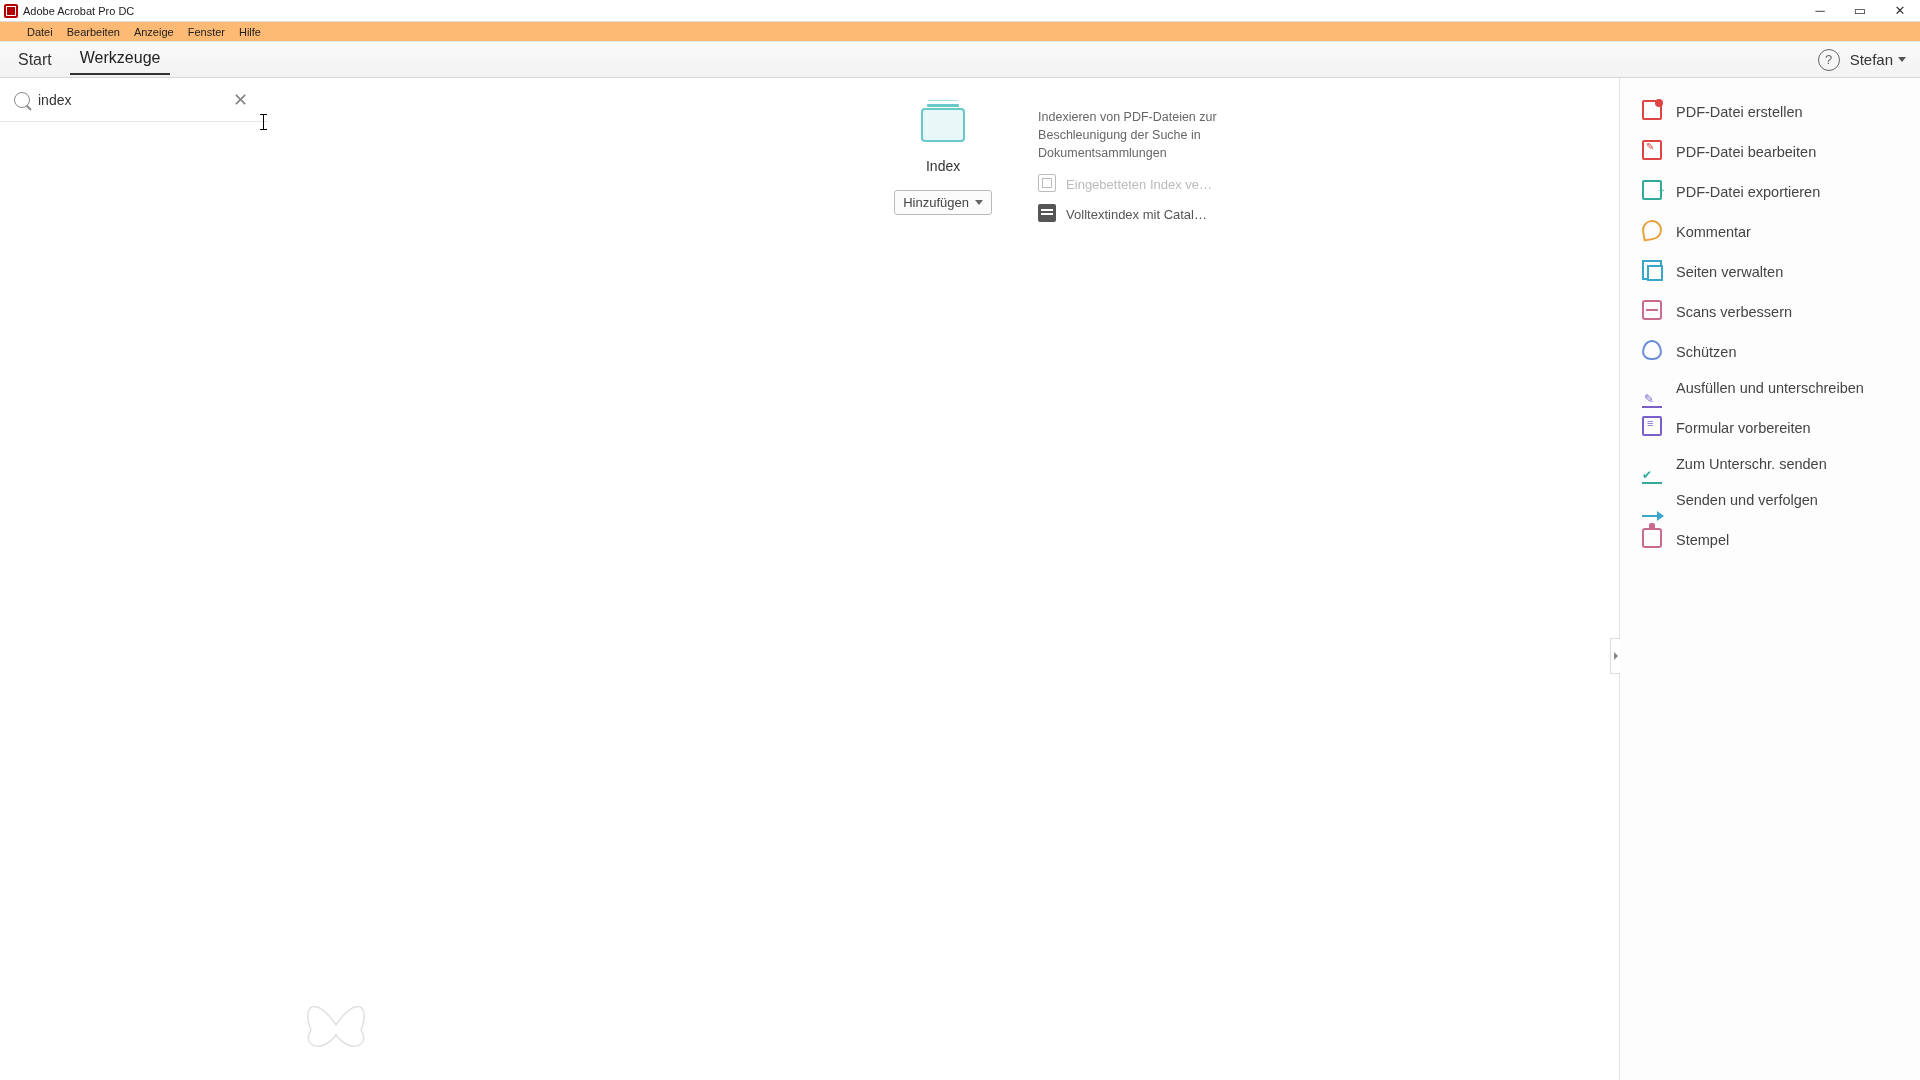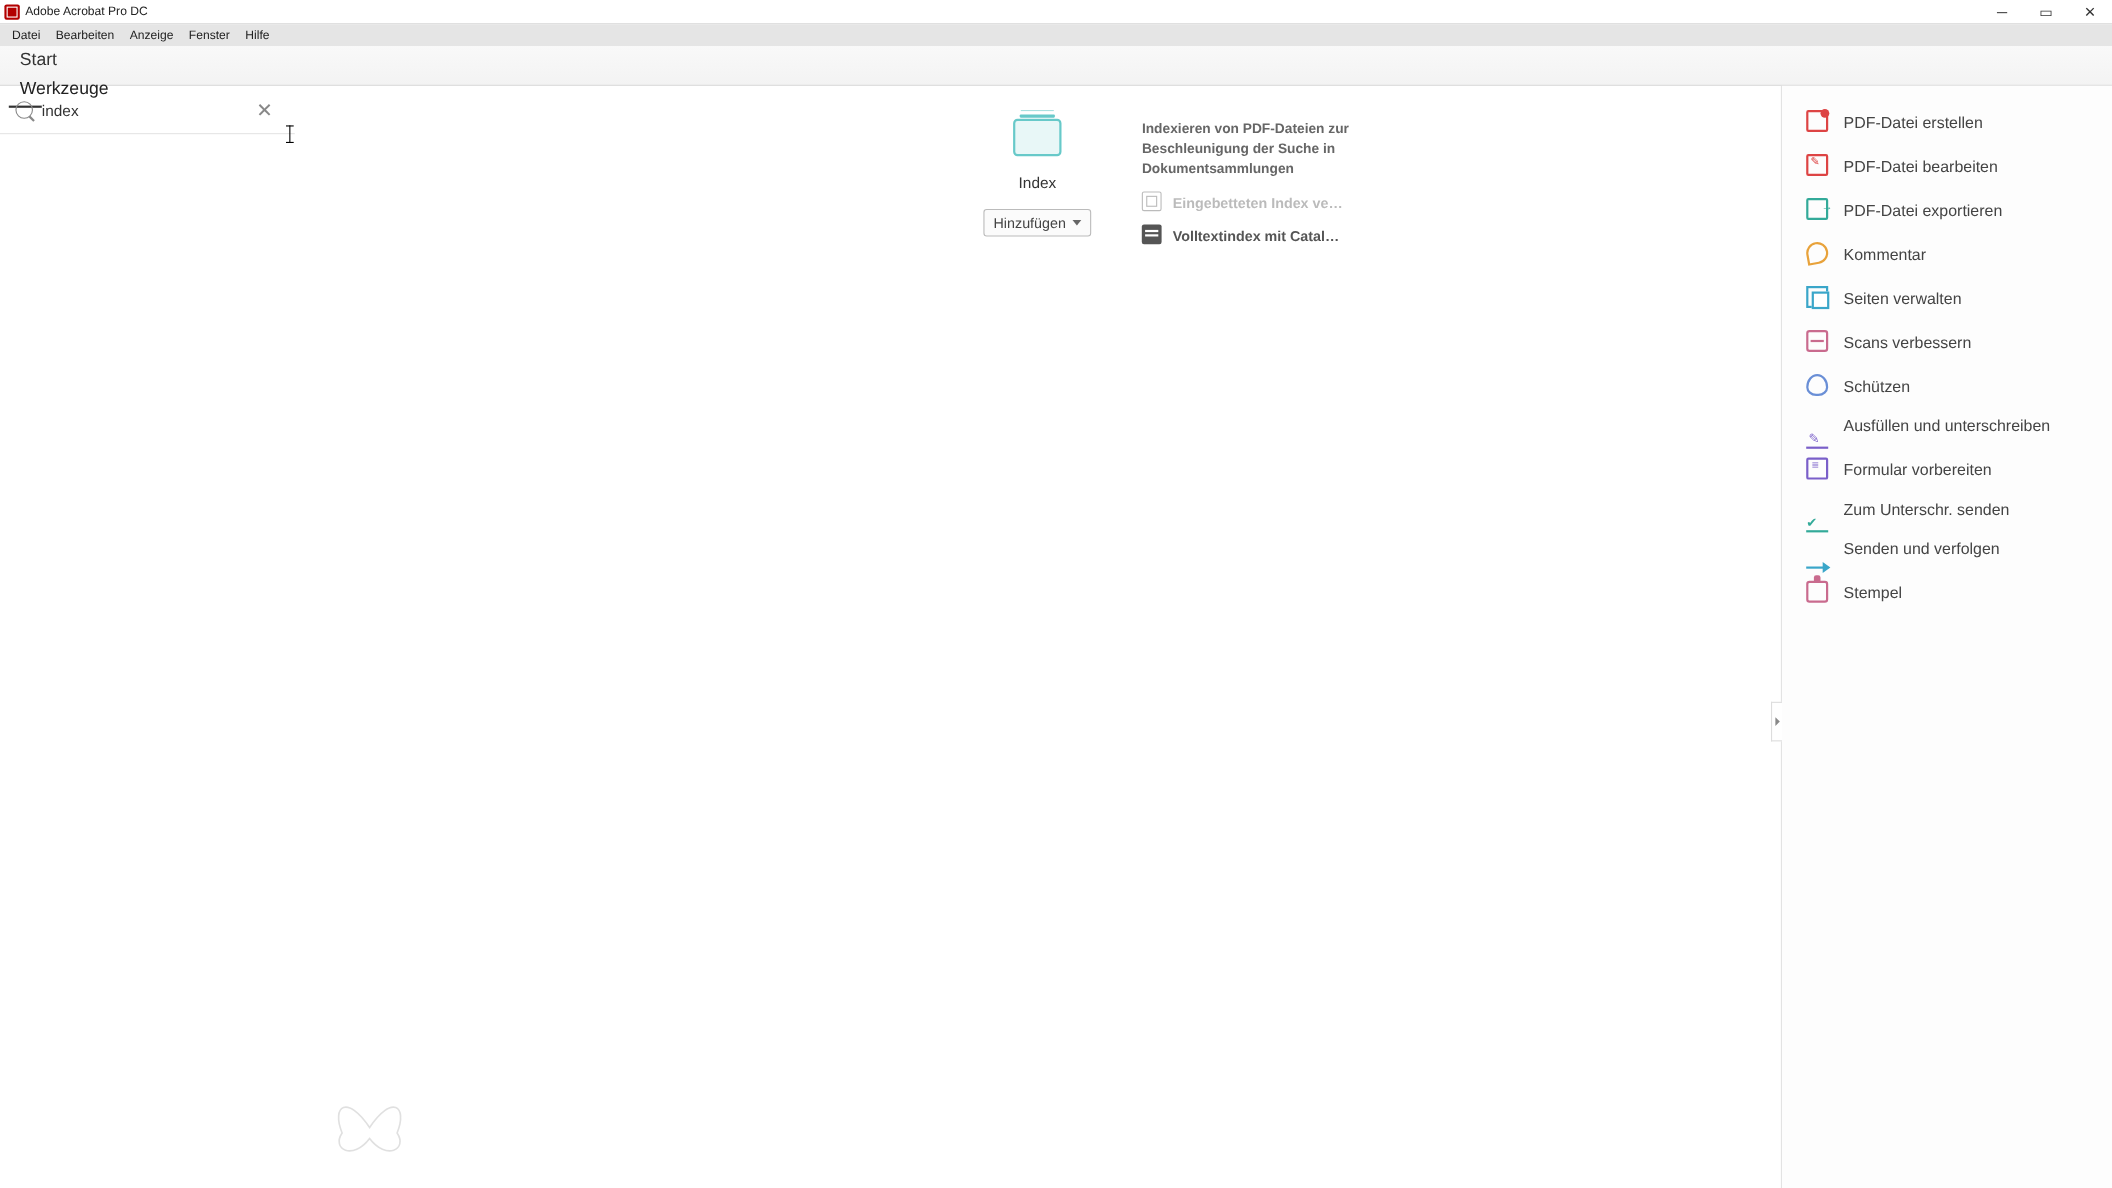--- a/index.html
+++ b/index.html
@@ -7,25 +7,25 @@
 
   
   .titlebar { height: 22px; background: #fff; display:flex; align-items:center; border-bottom:1px solid #ddd; }
   .app-icon { width:14px; height:14px; background:#b30000; margin:0 5px 0 4px; border-radius:2px; position:relative; }
   .app-icon::after{content:"";position:absolute;inset:2px;border:1px solid #fff;}
   .title-text { font-size:11px; color:#222; }
   .win-controls { margin-left:auto; display:flex; }
   .win-btn { width:40px; height:22px; display:flex; align-items:center; justify-content:center; font-size:13px; color:#333; }
 
   
-  .menubar { height:20px; background:#e5e5e5; display:flex; align-items:center; padding-left:4px; border-bottom:1px solid #e5e5e5;}
+  .menubar { height:20px; background:#fdba74; display:flex; align-items:center; padding-left:20px; border-bottom:1px solid #e5e5e5;}
   .menu-item { font-size:11px; color:#222; padding:2px 7px; }
 
   
-  .tabsbar { height:36px; background:linear-gradient(#f9f9f9,#f3f3f3); border-bottom:1px solid #d8d8d8; display:flex; align-items:flex-start; padding:0 8px;flex-direction:column;}
+  .tabsbar { height:36px; background:linear-gradient(#f9f9f9,#f3f3f3); border-bottom:1px solid #d8d8d8; display:flex; align-items:center; padding:0 8px;}
   .tab { font-size:16px; color:#333; padding:4px 10px; margin-right:8px; cursor:default;}
   .tab.active { color:#222; font-weight:500; border-bottom:2px solid #333; padding-bottom:6px;}
   .tabs-right{margin-left:auto; display:flex; align-items:center; gap:10px;}
   .help-circle{width:22px;height:22px;border:1.5px solid #666;border-radius:50%;display:flex;align-items:center;justify-content:center;font-size:13px;color:#666;}
   .user-dd{font-size:15px;color:#333;display:flex;align-items:center;gap:5px;padding-right:6px;}
   .caret-down{width:0;height:0;border-left:4px solid transparent;border-right:4px solid transparent;border-top:5px solid #555;}
 
   
   .main { flex:1; display:flex; min-height:0;}
   .left-pane { flex:1; display:flex; flex-direction:row; border-right:1px solid #e3e3e3;}
@@ -37,21 +37,21 @@
 
   .results-area{flex:1; position:relative; padding:30px 0 0 0;}
   .tool-block{display:flex;gap:40px;margin-left:620px;}
   .tool-card{width:110px;display:flex;flex-direction:column;align-items:center;gap:16px;}
   .tool-icon{width:44px;height:34px;border:2px solid #67c9c9;border-radius:4px;background:#e8f7f7;position:relative;}
   .tool-icon::before{content:"";position:absolute;top:-6px;left:4px;right:4px;height:3px;background:#67c9c9;border-radius:1px;box-shadow:0 -5px 0 -1px #a9e0e0;}
   .tool-label{font-size:14px;color:#333;}
   .add-btn{display:flex;align-items:center;border:1px solid #bbb;border-radius:3px;padding:4px 8px;font-size:13px;color:#444;background:#fbfbfb;gap:6px;}
   .add-btn .caret-down{border-top-color:#666;}
 
-  .tool-side{display:flex;flex-direction:column;gap:12px;width:260px;font-weight:bold;}
+  .tool-side{display:flex;flex-direction:column;gap:12px;width:260px;}
   .tool-desc{font-size:12.5px;color:#666;line-height:1.45;}
   .sub-row{display:flex;align-items:flex-end;gap:10px;font-size:13px;color:#555;}
   .sub-row.disabled{color:#bbb;}
   .sub-icon{width:18px;height:18px;}
   .icon-emb{border:1.5px solid currentColor;border-radius:2px;position:relative;}
   .icon-emb::after{content:"";position:absolute;left:3px;top:3px;right:3px;bottom:3px;border:1px solid currentColor;}
   .icon-cat{background:#555;border-radius:2px;position:relative;}
   .icon-cat::after{content:"";position:absolute;left:3px;right:3px;top:5px;height:2px;background:#fff;box-shadow:0 4px 0 #fff;}
 
   .butterfly{position:absolute;left:28px;bottom:20px;opacity:.45;}

